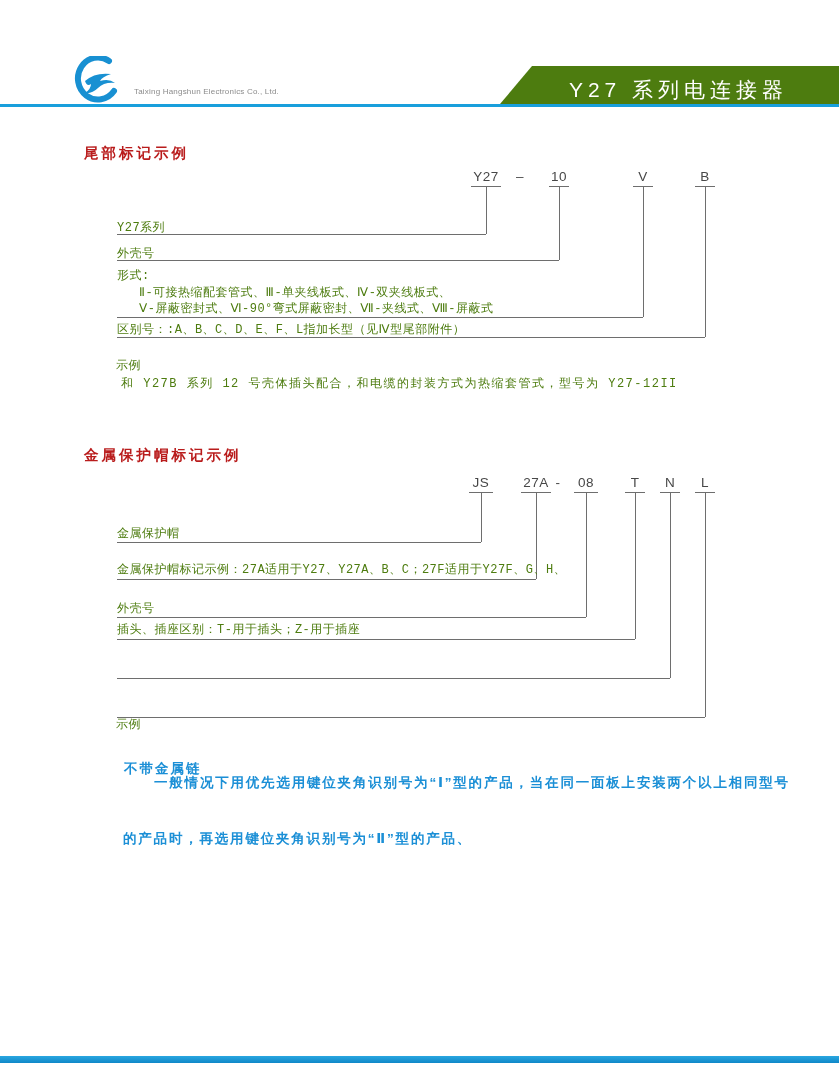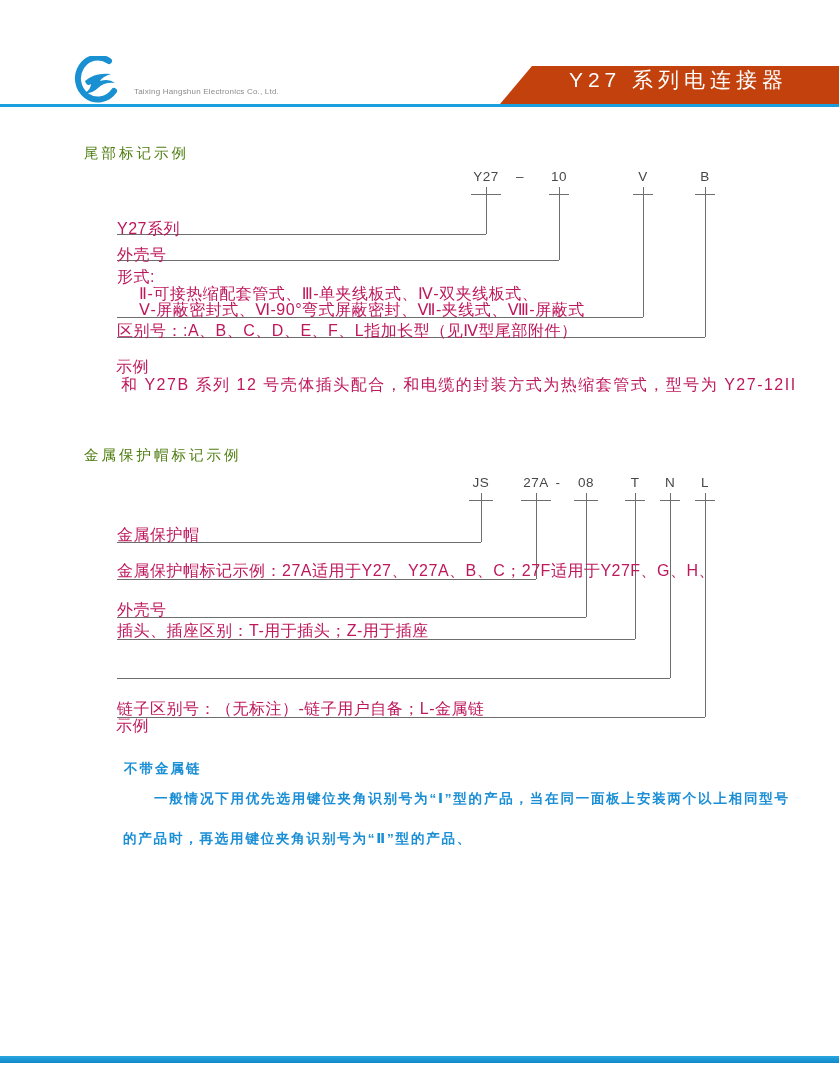--- a/index.html
+++ b/index.html
@@ -13,47 +13,47 @@
   .logo-title {
     position:absolute; left:133px; top:58px;
     font-size:25px; font-weight:bold; color:#3a3a3a; letter-spacing:5px; white-space:nowrap;
   }
   .logo-sub {
     position:absolute; left:134px; top:87px;
     font-size:8px; color:#8b8b8b; letter-spacing:0.2px; white-space:nowrap;
   }
   .banner {
     position:absolute; left:500px; top:66px; width:339px; height:38px;
-    background:#c2410c; clip-path:polygon(32px 0, 100% 0, 100% 100%, 0 100%);
-    color:#ffffff; display:flex; align-items:flex-start; justify-content:center;
+    background:#4d7c0f; clip-path:polygon(32px 0, 100% 0, 100% 100%, 0 100%);
+    color:#ffffff; display:flex; align-items:flex-end; justify-content:center;
     font-size:21px; font-weight:500; letter-spacing:5px; padding-left:18px; box-sizing:border-box;
     white-space:nowrap;
   }
   .header-rule { position:absolute; left:0; top:104px; width:839px; height:3px; background:#189fdc; }
   .footer-bar {
     position:absolute; left:0; top:1056px; width:839px; height:7px;
     background:linear-gradient(to bottom,#2aa7e0,#0f87c8);
   }
   
   .sec-heading {
-    position:absolute; font-size:14.5px; font-weight:normal; color:#4d7c0f;
+    position:absolute; font-size:14.5px; font-weight:bold; color:#b91c1c;
     letter-spacing:3px; white-space:nowrap;
   }
   
   .code-part {
     position:absolute; font-size:13.5px; color:#474747; text-align:center;
-    border-bottom:1.5px solid #6e6e6e; padding-bottom:10px; white-space:nowrap;
+    border-bottom:1.5px solid #6e6e6e; padding-bottom:2px; white-space:nowrap;
     font-family:"Liberation Sans","DejaVu Sans",sans-serif; letter-spacing:0.5px;
   }
   .code-part.nb { border-bottom:none; }
   .hline { position:absolute; height:1px; background:#6e6e6e; }
   .vline { position:absolute; width:1px; background:#6e6e6e; }
   .dlabel {
-    position:absolute; font-size:16px; color:#be185d; letter-spacing:0.5px;
-    white-space:nowrap; font-family:Liberation Sans, sans-serif;
+    position:absolute; font-size:12px; color:#4d7c0f; letter-spacing:0.5px;
+    white-space:nowrap; font-family:Liberation Mono, monospace;
   }
   .example-text { letter-spacing:1.5px; }
   
   .guide-heading {
     position:absolute; font-size:13.5px; font-weight:bold; color:#1b8fd6;
     letter-spacing:2px; white-space:nowrap;
   }
   .guide-line {
     position:absolute; font-size:13.5px; font-weight:600; color:#1b8fd6;
     letter-spacing:1.8px; white-space:nowrap;
@@ -124,23 +124,22 @@
   <div class="hline" style="left:117px;top:579px;width:419px"></div>
   <div class="hline" style="left:117px;top:617px;width:469px"></div>
   <div class="hline" style="left:117px;top:639px;width:518px"></div>
   <div class="hline" style="left:117px;top:678px;width:553px"></div>
   <div class="hline" style="left:117px;top:717px;width:588px"></div>
 
   <div class="dlabel" style="left:117px;top:525px">金属保护帽</div>
   <div class="dlabel" style="left:117px;top:561px">金属保护帽标记示例：27A适用于Y27、Y27A、B、C；27F适用于Y27F、G、H、</div>
   <div class="dlabel" style="left:117px;top:600px">外壳号</div>
   <div class="dlabel" style="left:117px;top:621px">插头、插座区别：T-用于插头；Z-用于插座</div>
-  <div class="dlabel" style="left:117px;top:699px">链子区别号：（无标注）-链子用户自备；L-金属链</div>
 
   <div class="dlabel" style="left:116px;top:716px">示例</div>
 
   <div class="guide-heading" style="left:124px;top:760px">不带金属链</div>
-  <div class="guide-line" style="left:154px;top:790px">一般情况下用优先选用键位夹角识别号为“Ⅰ”型的产品，当在同一面板上安装两个以上相同型号</div>
+  <div class="guide-line" style="left:154px;top:774px">一般情况下用优先选用键位夹角识别号为“Ⅰ”型的产品，当在同一面板上安装两个以上相同型号</div>
   <div class="guide-line" style="left:123px;top:830px">的产品时，再选用键位夹角识别号为“Ⅱ”型的产品、</div>
 
   <div class="footer-bar"></div>
 
 </div>
 
 </body></html>

